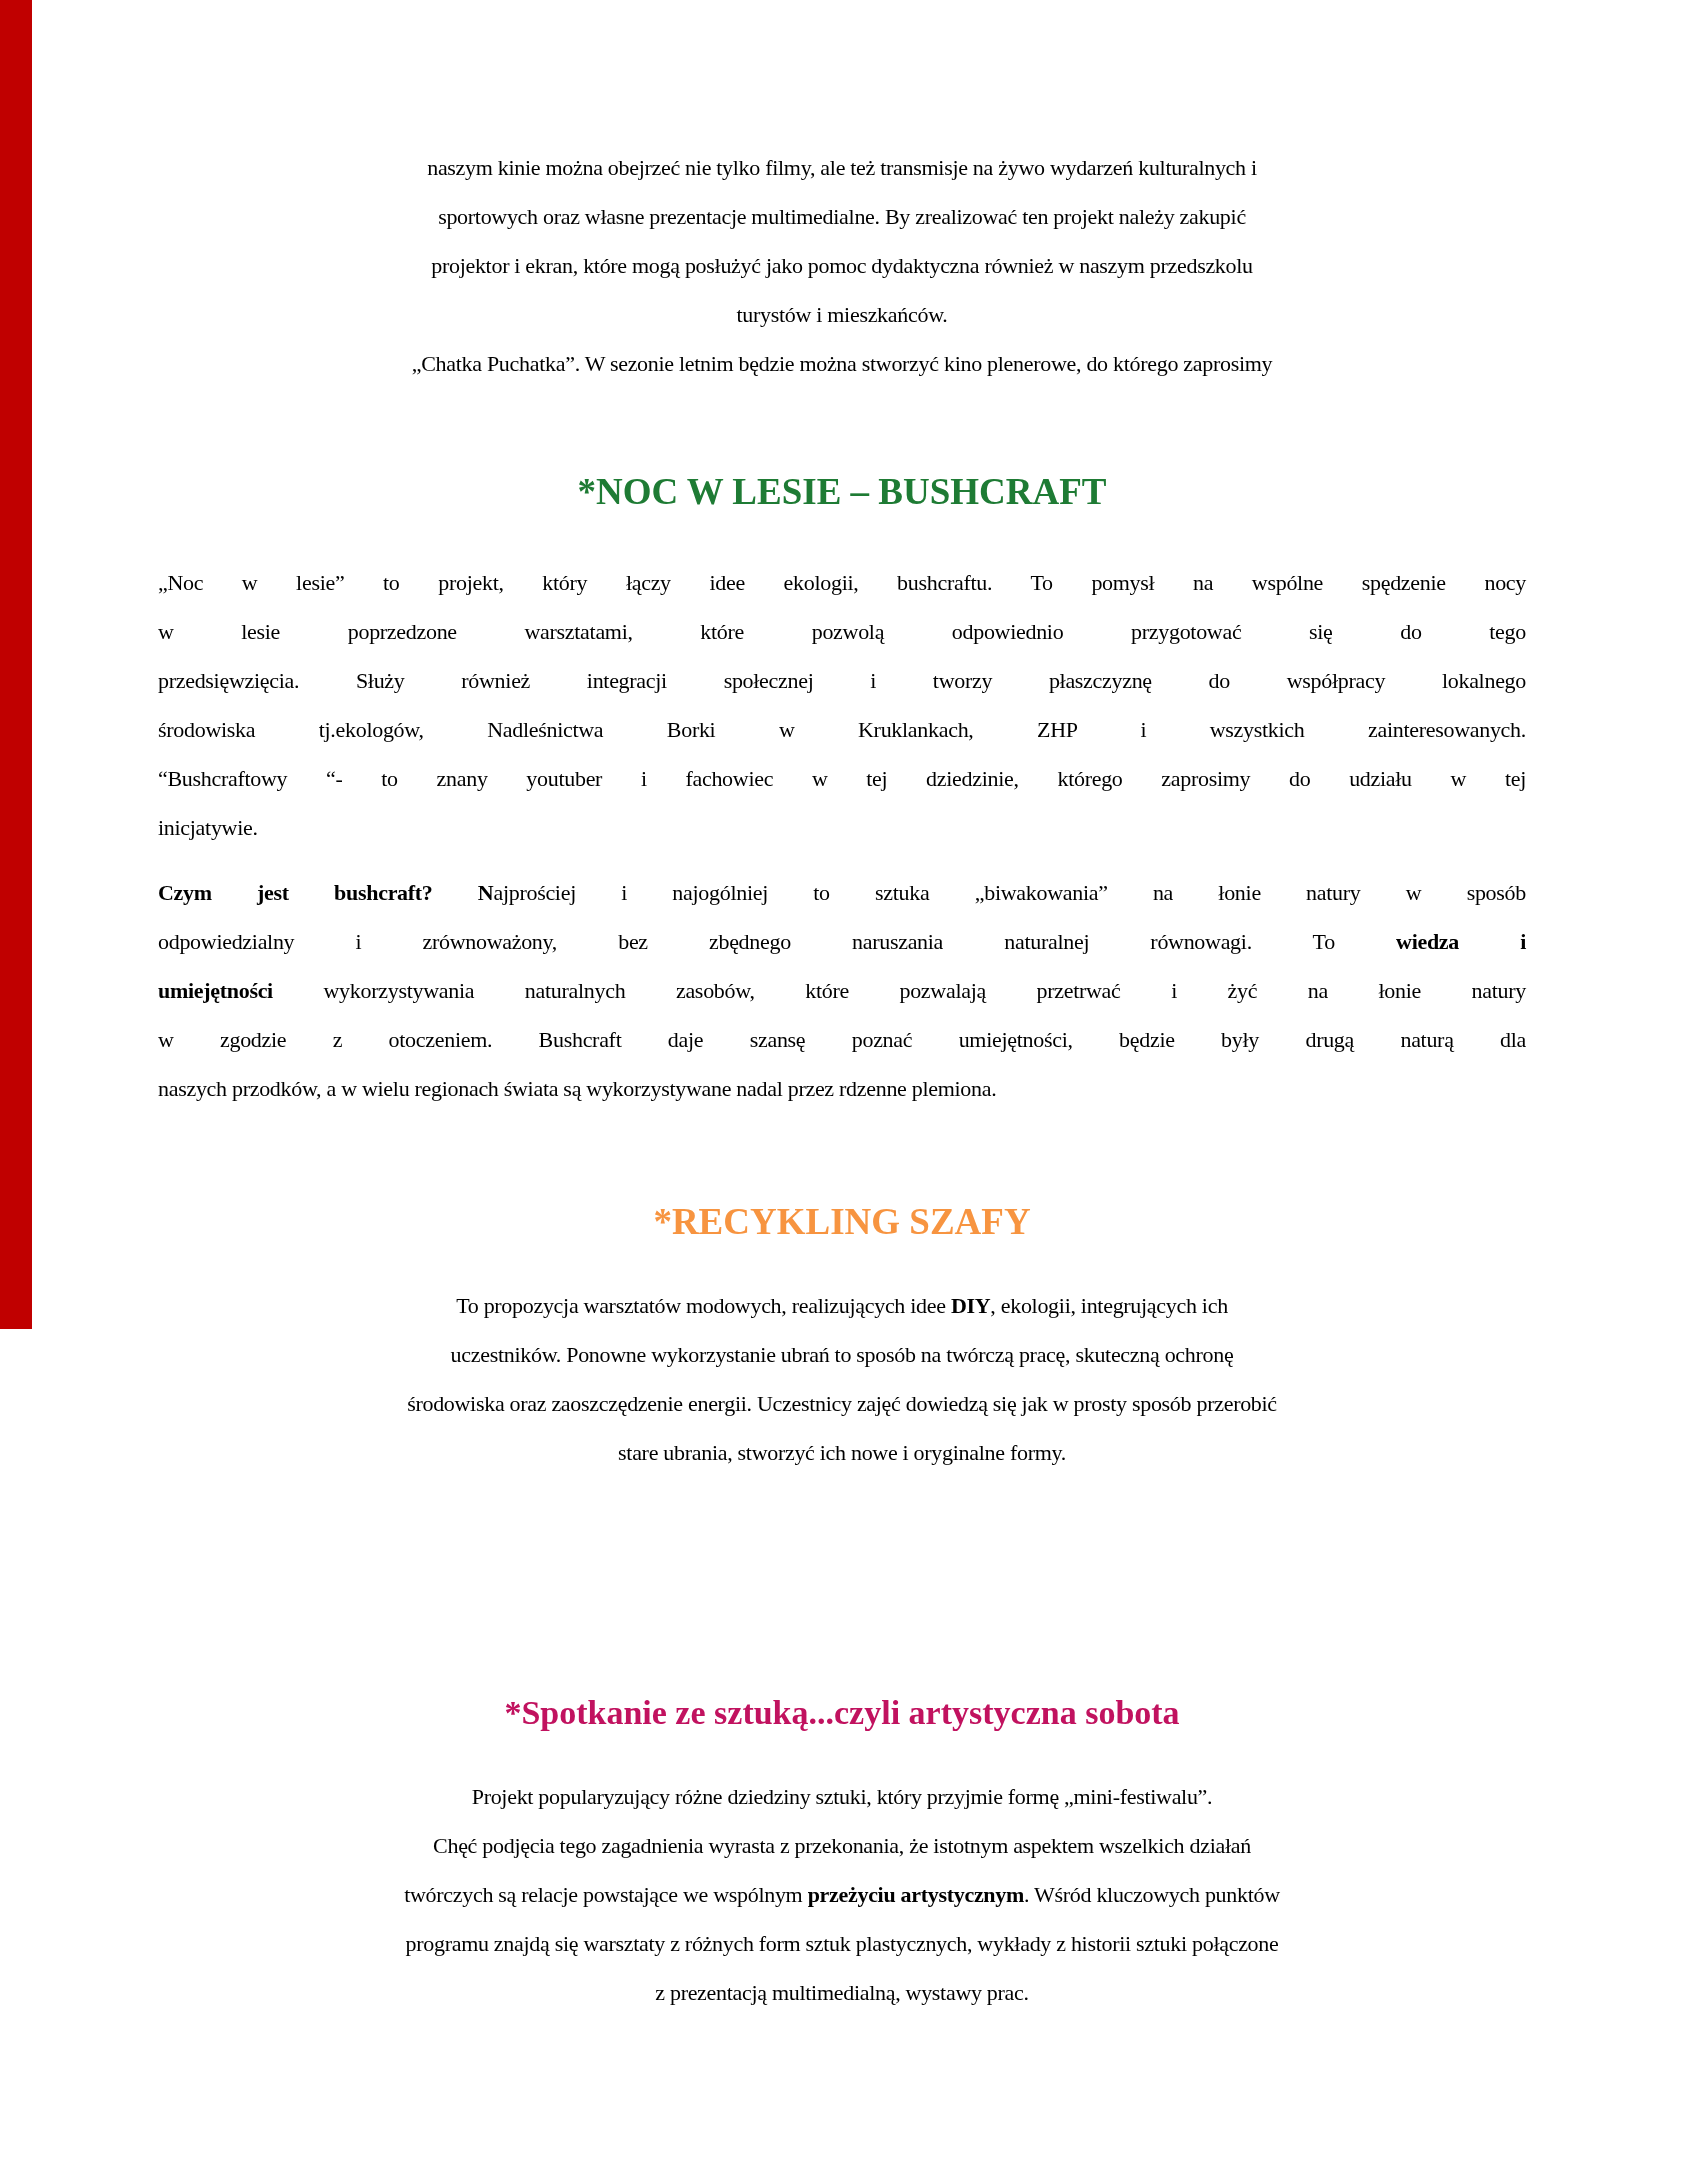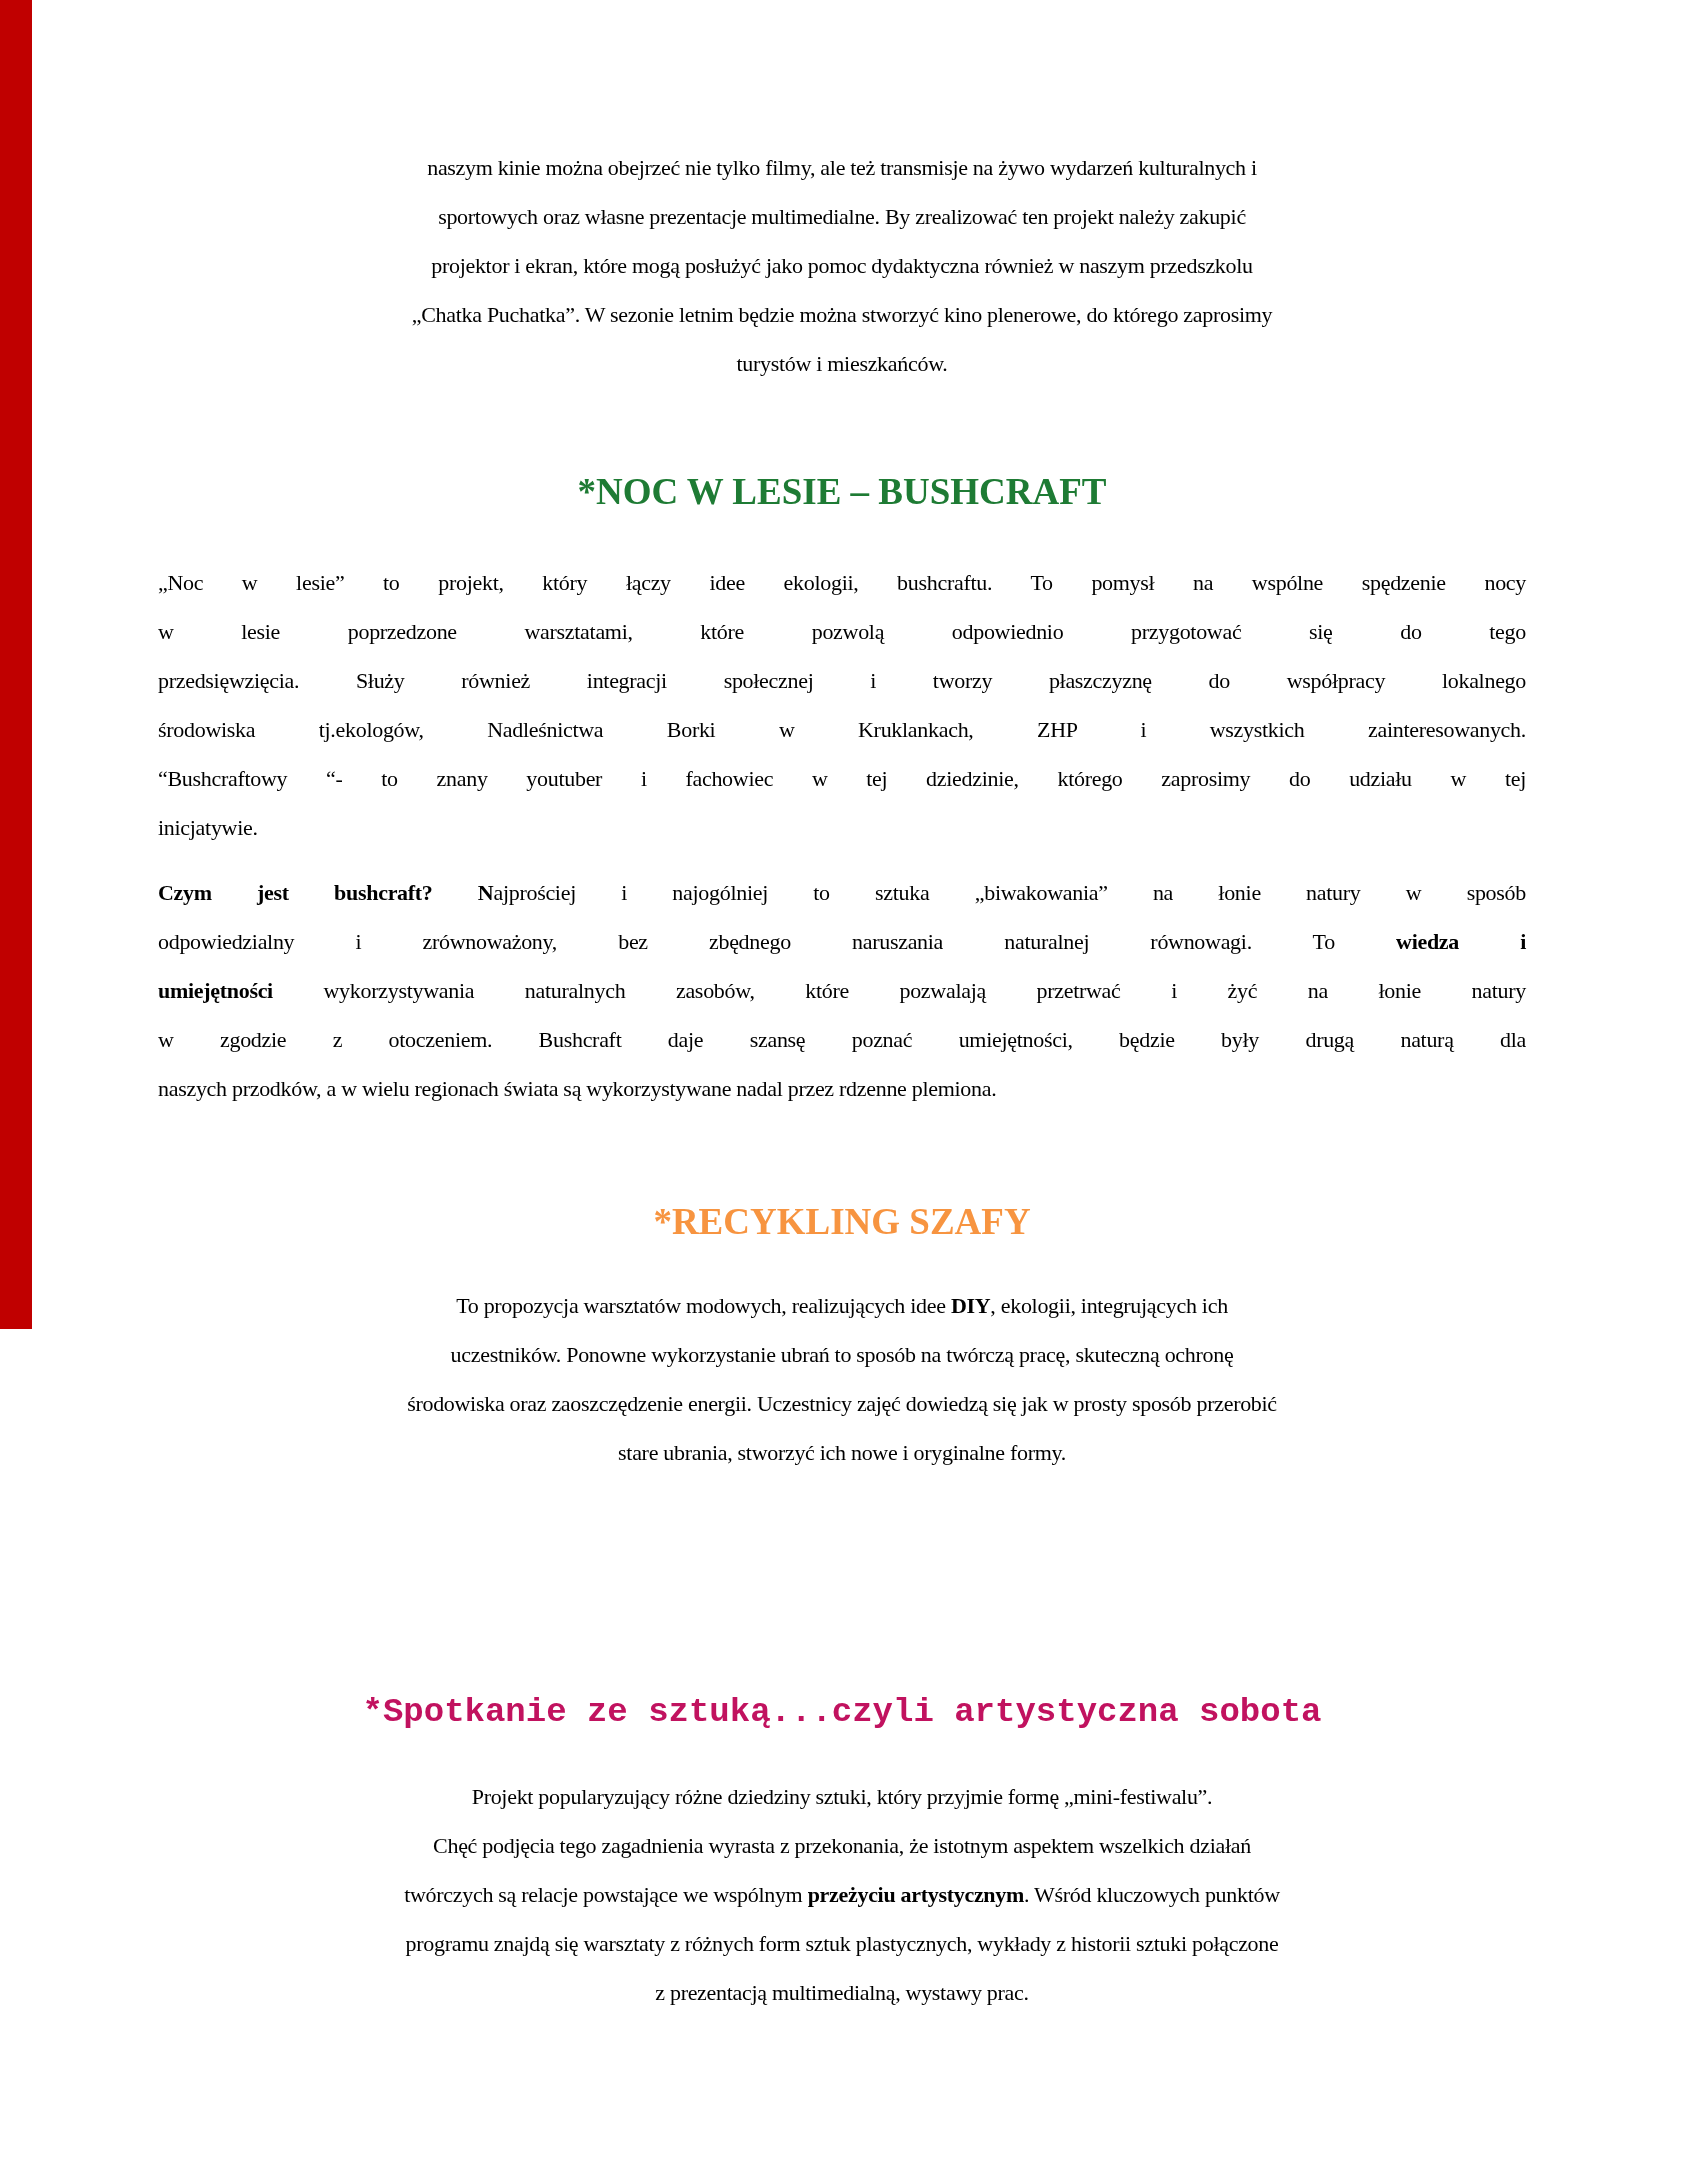--- a/index.html
+++ b/index.html
@@ -50,37 +50,37 @@
   .h-md { font-size: 34px; }
   .h-green  { color: #1e7b34; }
   .h-orange { color: #f79440; }
   .h-pink   { color: #c1125f; }
   #p1 { margin-top: 143px; }
   #h1 { margin-top: 78px; }
   #p2 { margin-top: 41px; }
   #p2b { margin-top: 16px; }
   #h2 { margin-top: 83px; }
   #p3 { margin-top: 34px; }
-  #h3 { margin-top: 210px; font-family: Liberation Mono, monospace; }
+  #h3 { margin-top: 210px; }
   #p4 { margin-top: 34px; }
 </style>
 </head>
 <body>
 
 <div class="page">
   <div class="redbar"></div>
 
   <div class="content">
 
     <div id="p1" class="para center">
         <div class="line"><span>naszym kinie można obejrzeć nie tylko filmy, ale też transmisje na żywo wydarzeń kulturalnych i</span></div>
         <div class="line"><span>sportowych oraz własne prezentacje multimedialne. By zrealizować ten projekt należy zakupić</span></div>
         <div class="line"><span>projektor i ekran, które mogą posłużyć jako pomoc dydaktyczna również w naszym przedszkolu</span></div>
+        <div class="line"><span>turystów i mieszkańców.</span></div>
         <div class="line"><span>„Chatka Puchatka”. W sezonie letnim będzie można stworzyć kino plenerowe, do którego zaprosimy</span></div>
-        <div class="line"><span>turystów i mieszkańców.</span></div>
       </div>
 
     <div id="h1" class="heading h-lg h-green">*NOC W LESIE – BUSHCRAFT</div>
 
     <div id="p2" class="para justify">
         <div class="line"><span>„Noc w lesie” to projekt, który łączy idee ekologii, bushcraftu. To pomysł na wspólne spędzenie nocy</span></div>
         <div class="line"><span>w lesie poprzedzone warsztatami, które pozwolą odpowiednio przygotować się do tego</span></div>
         <div class="line"><span>przedsięwzięcia. Służy również integracji społecznej i tworzy płaszczyznę do współpracy lokalnego</span></div>
         <div class="line"><span>środowiska tj.ekologów, Nadleśnictwa Borki w Kruklankach, ZHP i wszystkich zainteresowanych.</span></div>
         <div class="line"><span>“Bushcraftowy “- to znany youtuber i fachowiec w tej dziedzinie, którego zaprosimy do udziału w tej</span></div>

